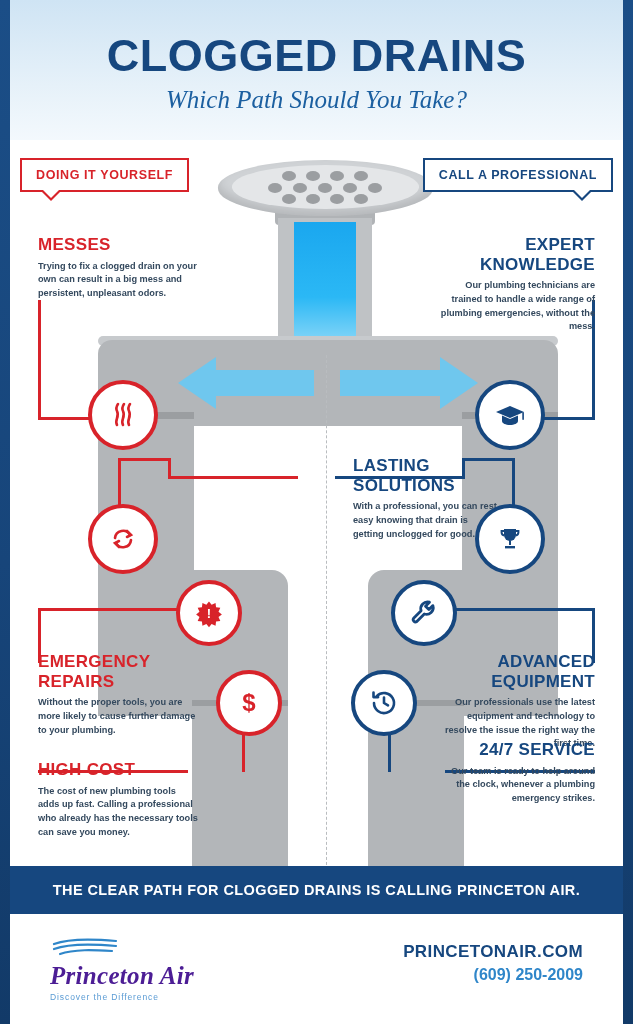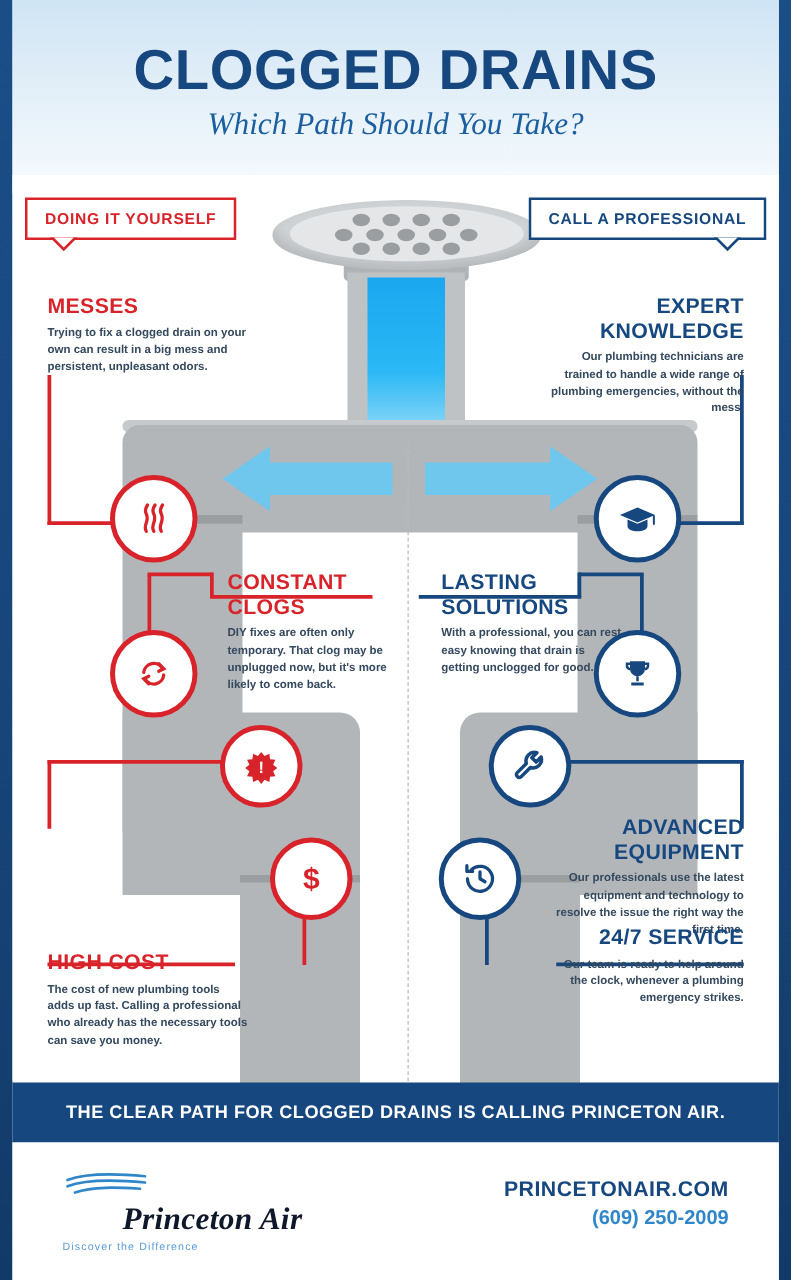--- a/index.html
+++ b/index.html
@@ -132,21 +132,21 @@
   
   .cta{
     position:absolute;left:10px;right:10px;top:866px;height:48px;
     background:#16477f;color:#ffffff;display:flex;align-items:center;justify-content:center;
     font-size:14.5px;font-weight:bold;letter-spacing:.4px;text-align:center;
   }
   .footer{
     position:absolute;left:10px;right:10px;top:914px;bottom:0;background:#ffffff;
   }
   .brand{position:absolute;left:40px;top:24px;width:210px;}
-  .brand-name{font-family:"Liberation Serif", serif;font-style:italic;font-weight:bold;font-size:25px;color:#0f172a;letter-spacing:.3px;margin-left:48px;}
+  .brand-name{font-family:"Liberation Serif", serif;font-style:italic;font-weight:bold;font-size:25px;color:#4c1d95;letter-spacing:.3px;}
   .brand-tag{font-size:8.5px;color:#5a9bd4;letter-spacing:.9px;margin-top:2px;}
   .contact{position:absolute;right:40px;top:28px;text-align:right;}
   .contact .site{font-size:17px;font-weight:bold;color:#16477f;letter-spacing:.4px;}
   .contact .phone{font-size:16px;font-weight:bold;color:#2f86c9;margin-top:4px;}
 </style>
 </head>
 <body>
 
 <div id="root">
 
@@ -230,44 +230,44 @@
         <path d="M15 25 C12 20 18 17 15 11 C13.5 8 15 5.5 16 4"></path>
         <path d="M21 25 C18 20 24 17 21 11 C19.5 8 21 5.5 22 4"></path>
       </svg>
     </div>
 
     <div class="ln" style="left:108px;top:320px;width:3px;height:75px;"></div>
     <div class="ln" style="left:108px;top:318px;width:52px;height:3px;"></div>
     <div class="ln" style="left:158px;top:318px;width:3px;height:20px;"></div>
     <div class="ln" style="left:158px;top:336px;width:130px;height:3px;"></div>
 
-    <div class="block" style="left:172px;top:316px;width:145px;">
-      <h3>CONSTANT CLOGS</h3>
-      <p>DIY fixes are often only temporary. That clog may be unplugged now, but it's more likely to come back.</p>
-    </div>
 
     <div class="icon red" style="left:78px;top:364px;width:62px;height:62px;">
       <svg width="30" height="30" viewBox="0 0 30 30" fill="none" stroke="#d8232a" stroke-width="2.6" stroke-linecap="round">
         <path d="M7 14 A8 8 0 0 1 22 11"></path>
         <path d="M23 16 A8 8 0 0 1 8 19"></path>
         <path d="M19 7 L23 11 L19 13"></path>
         <path d="M11 23 L7 19 L11 17"></path>
       </svg>
     </div>
 
     <div class="ln" style="left:28px;top:468px;width:150px;height:3px;"></div>
     <div class="ln" style="left:28px;top:468px;width:3px;height:55px;"></div>
 
     <div class="icon red" style="left:166px;top:440px;width:58px;height:58px;">
       <svg width="32" height="32" viewBox="0 0 32 32">
         <path d="M16 2 l3.2 4.1 4.8 -2.2 0.6 5.2 5.2 0.6 -2.2 4.8 4.1 3.2 -4.1 3.2 2.2 4.8 -5.2 0.6 -0.6 5.2 -4.8 -2.2 -3.2 4.1 -3.2 -4.1 -4.8 2.2 -0.6 -5.2 -5.2 -0.6 2.2 -4.8 -4.1 -3.2 4.1 -3.2 -2.2 -4.8 5.2 -0.6 0.6 -5.2 4.8 2.2z" fill="#d8232a" transform="scale(0.82) translate(3.5,3.5)"></path>
         <text x="16" y="21" text-anchor="middle" font-family="Liberation Sans, sans-serif" font-size="13" font-weight="bold" fill="#ffffff">!</text>
       </svg>
     </div>
 
+    <div class="block" style="left:28px;top:512px;">
+      <h3>EMERGENCY REPAIRS</h3>
+      <p>Without the proper tools, you are more likely to cause further damage to your plumbing.</p>
+    </div>
 
     <div class="ln" style="left:28px;top:630px;width:150px;height:3px;"></div>
     <div class="ln" style="left:232px;top:590px;width:3px;height:42px;"></div>
 
     <div class="icon red" style="left:206px;top:530px;width:58px;height:58px;">
       <svg width="30" height="30" viewBox="0 0 30 30">
         <text x="15" y="23" text-anchor="middle" font-family="Liberation Sans, sans-serif" font-size="24" font-weight="bold" fill="#d8232a">$</text>
       </svg>
     </div>
 

